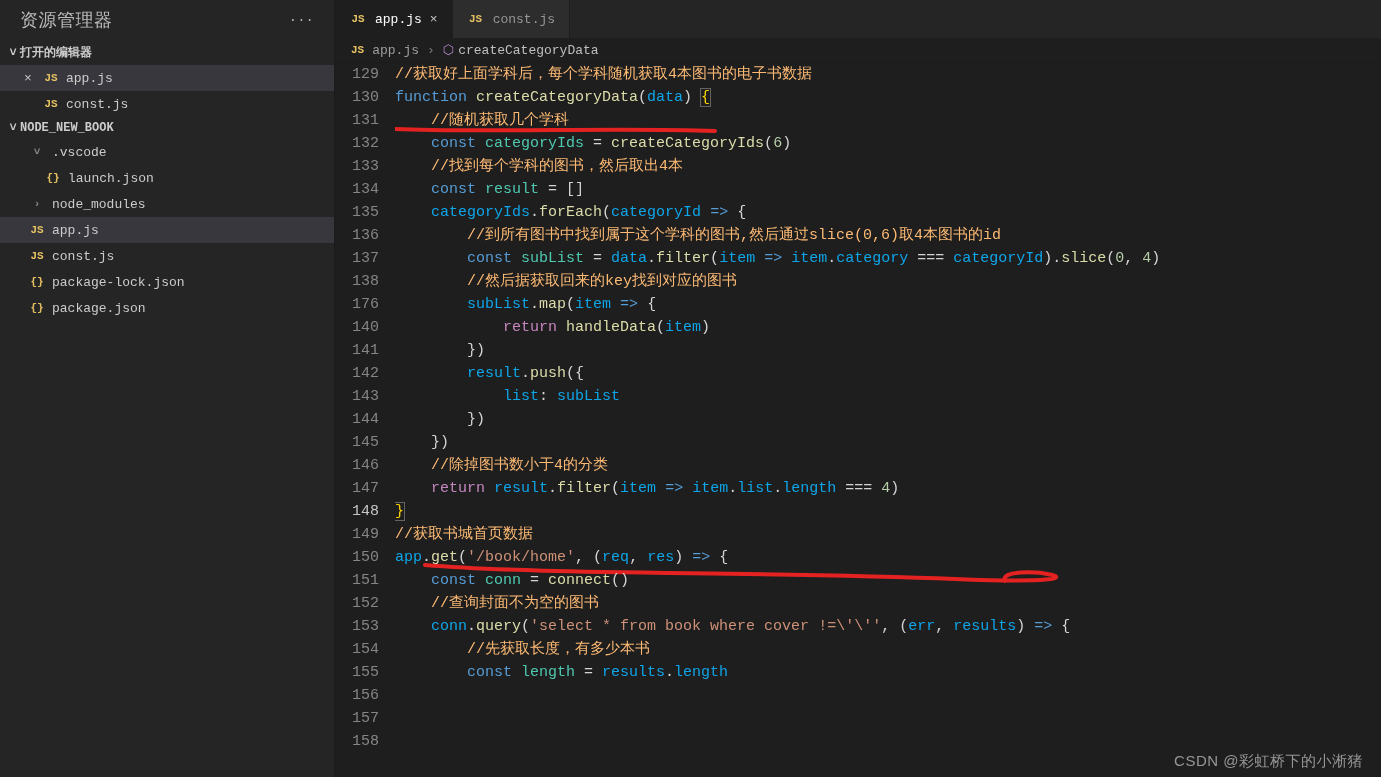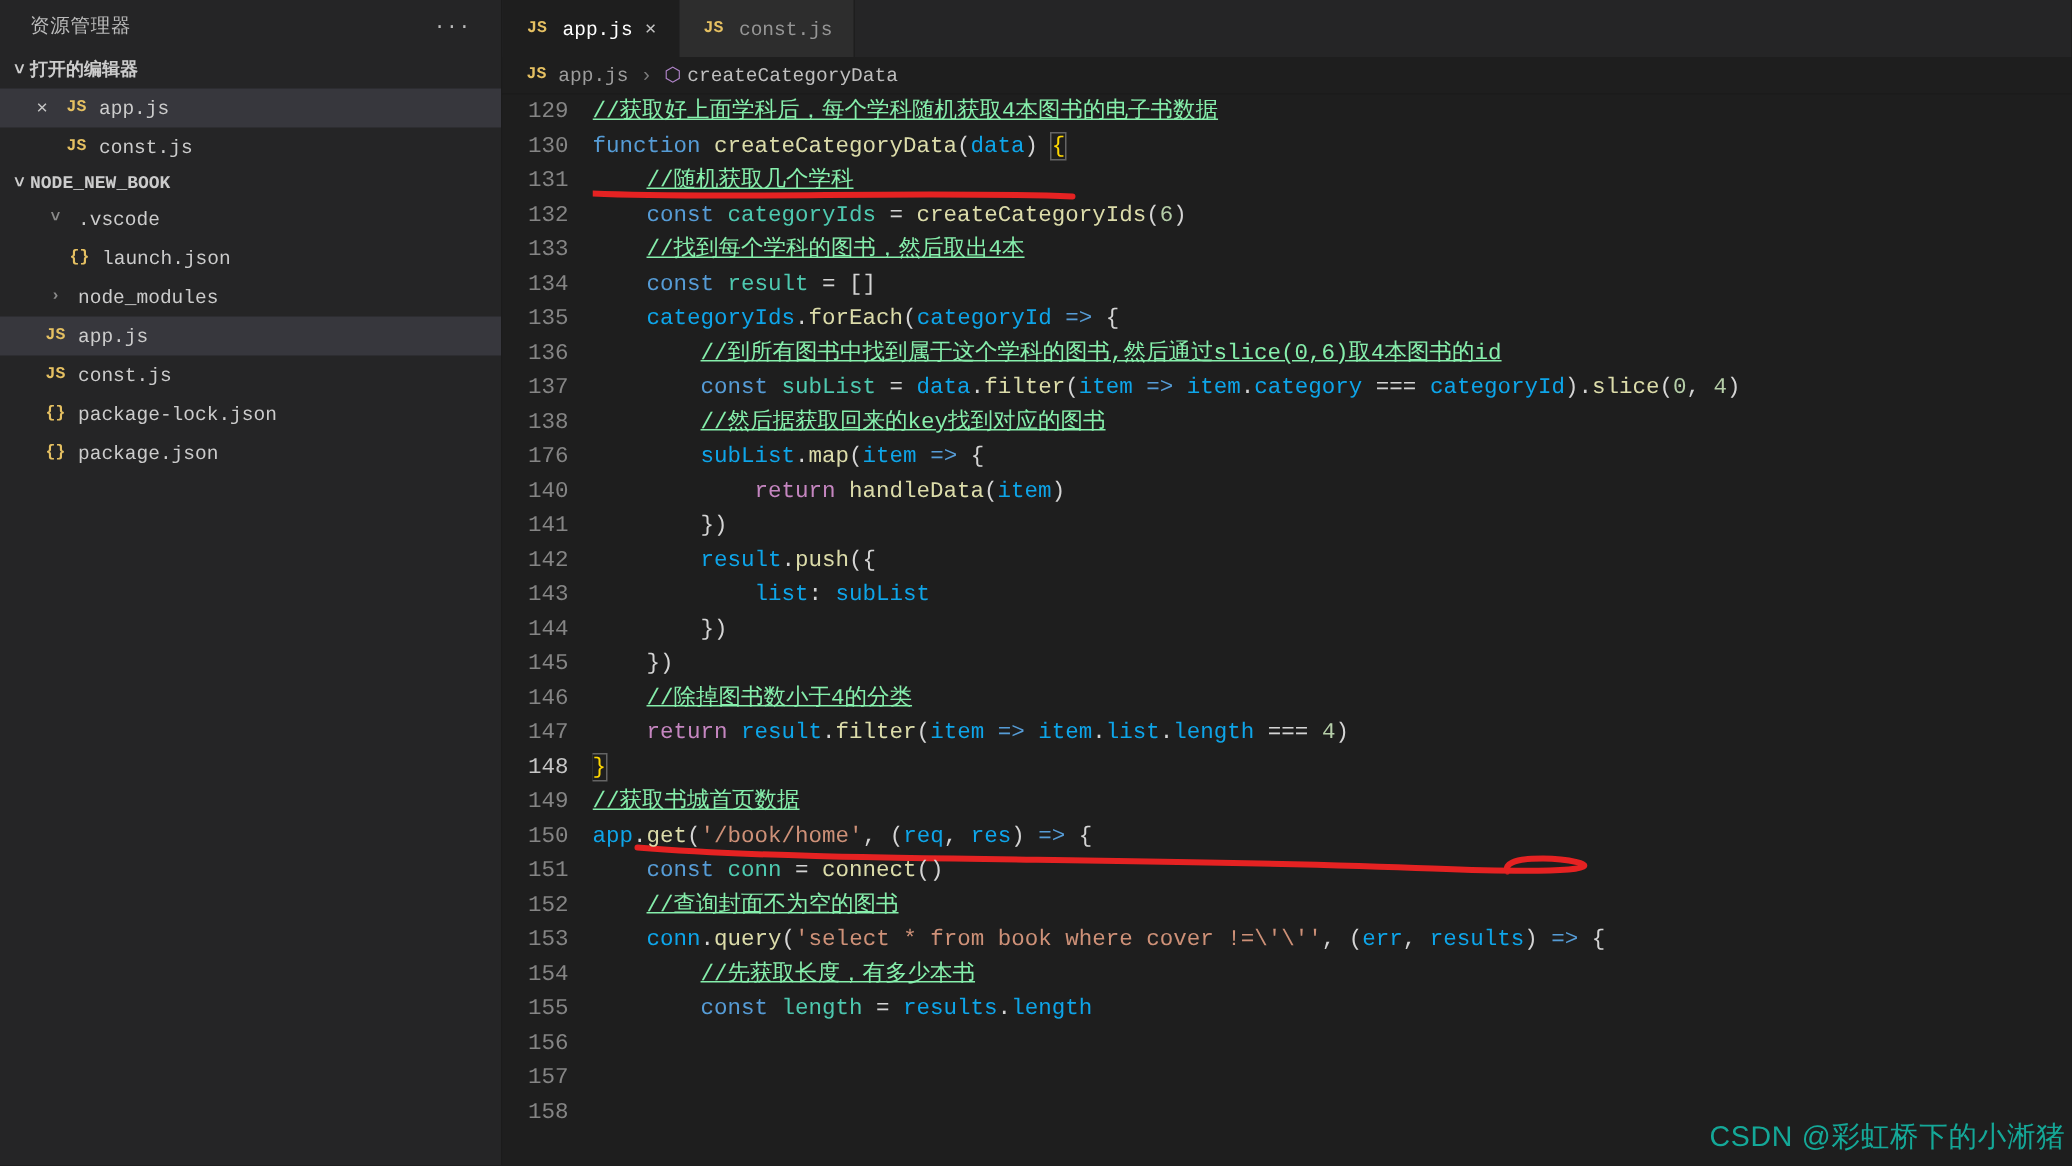--- a/index.html
+++ b/index.html
@@ -21,21 +21,21 @@
     border-right:1px solid #1b1b1b;
   }
   .side-header {
     display:flex;
     align-items:center;
     justify-content:space-between;
     padding:8px 14px 8px 20px;
     color:#bbbbbb;
     letter-spacing:0.5px;
   }
-  .side-header-title { font-size:13px; }
+  .side-header-title { font-size:18px; }
   .ellipsis { padding:0 6px; cursor:pointer; }
   .section-header {
     display:flex;
     align-items:center;
     padding:4px 6px;
     font-weight:bold;
     font-size:12px;
     color:#ccc;
     cursor:pointer;
   }
@@ -121,43 +121,43 @@
     overflow:hidden;
   }
   .line {
     line-height:23px;
     white-space:pre;
     position:relative;
   }
   .line.hl .ln { color:#c6c6c6; font-weight:500; }
   .ln { display:inline-block; }
   
-  .cmt { color:#86efac;text-decoration:underline; }
+  .cmt { color:#fdba74; }
   .kw  { color:#569cd6; }
   .kw2 { color:#c586c0; }
   .fn  { color:#dcdcaa; }
   .id  { color:#0ea5e9; }
   .c1  { color:#4ec9b0; }
   .str { color:#ce9178; }
   .num { color:#b5cea8; }
   .p   { color:#d4d4d4; }
   .brace-y { color:#ffd700; outline:1px solid #646464; }
   .arrow{ color:#569cd6; }
   
   .annot {
     position:absolute;
     left:0; top:0;
     pointer-events:none;
   }
   .watermark {
     position:absolute;
-    right:4px;
+    right:18px;
     bottom:6px;
-    color:#14b8a6;
-    font-size:19px;
+    color:#a3a3a3;
+    font-size:15px;
     font-family:"Microsoft YaHei",sans-serif;
     opacity:0.9;
     letter-spacing:0.5px;
   }
 </style>
 </head>
 <body>
 
 <div class="sidebar">
   <div class="side-header">

